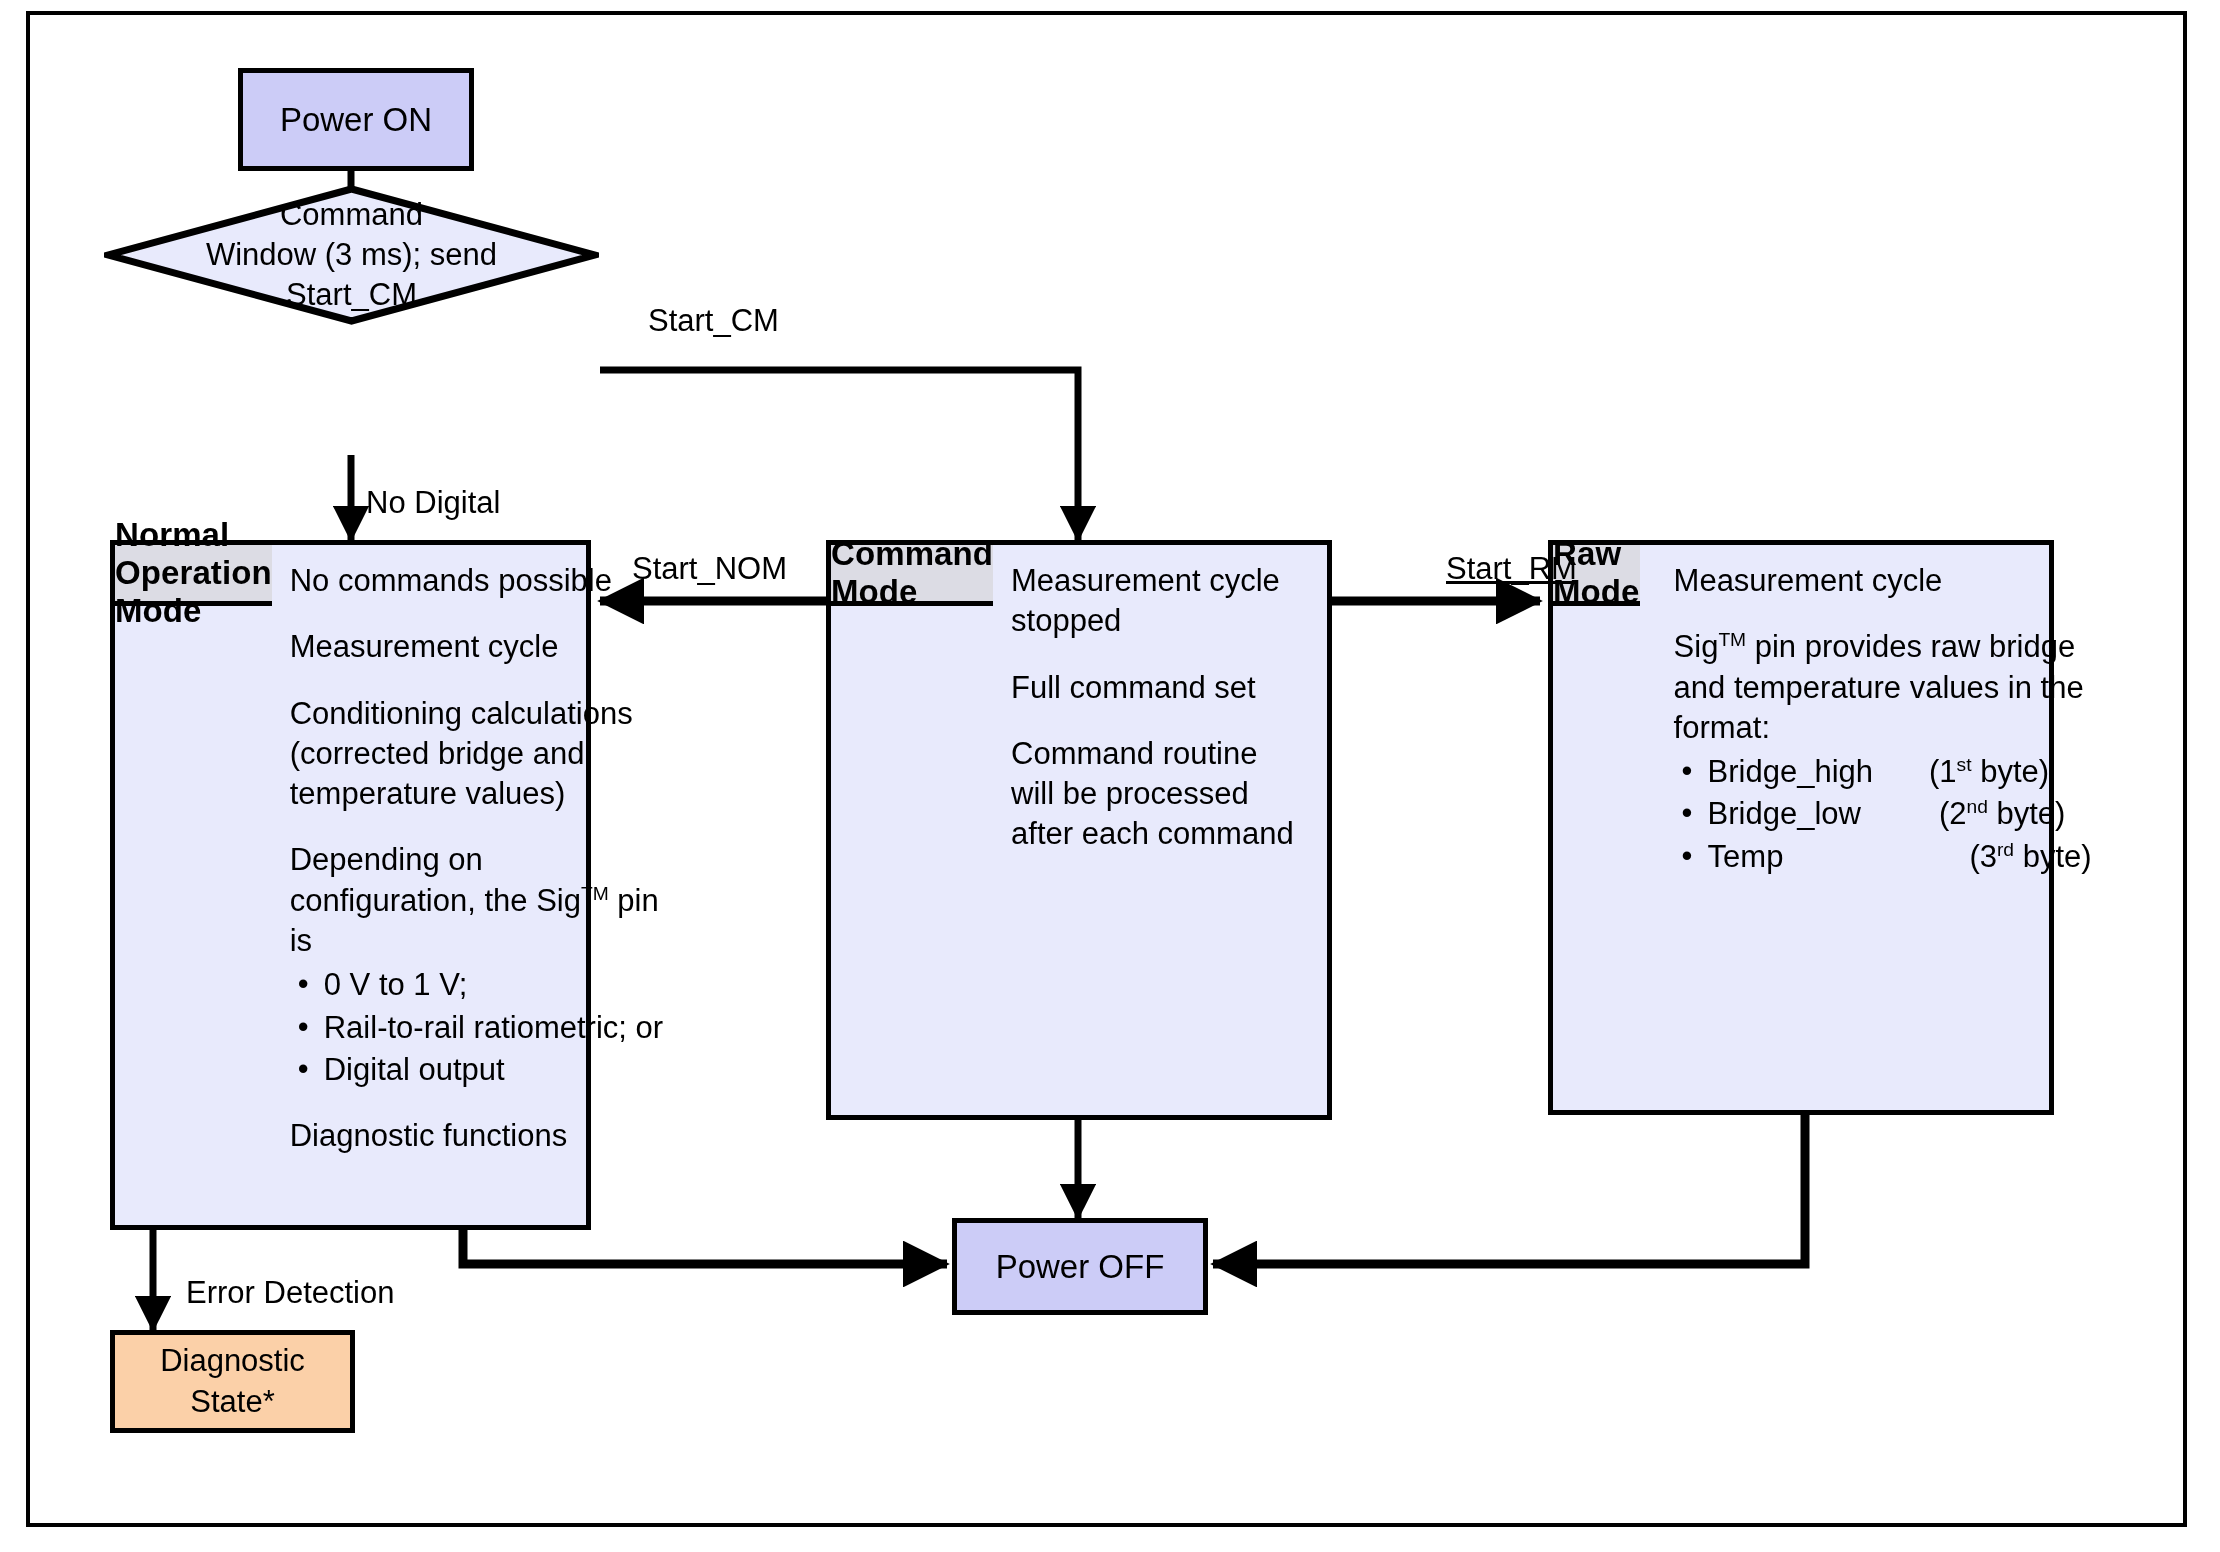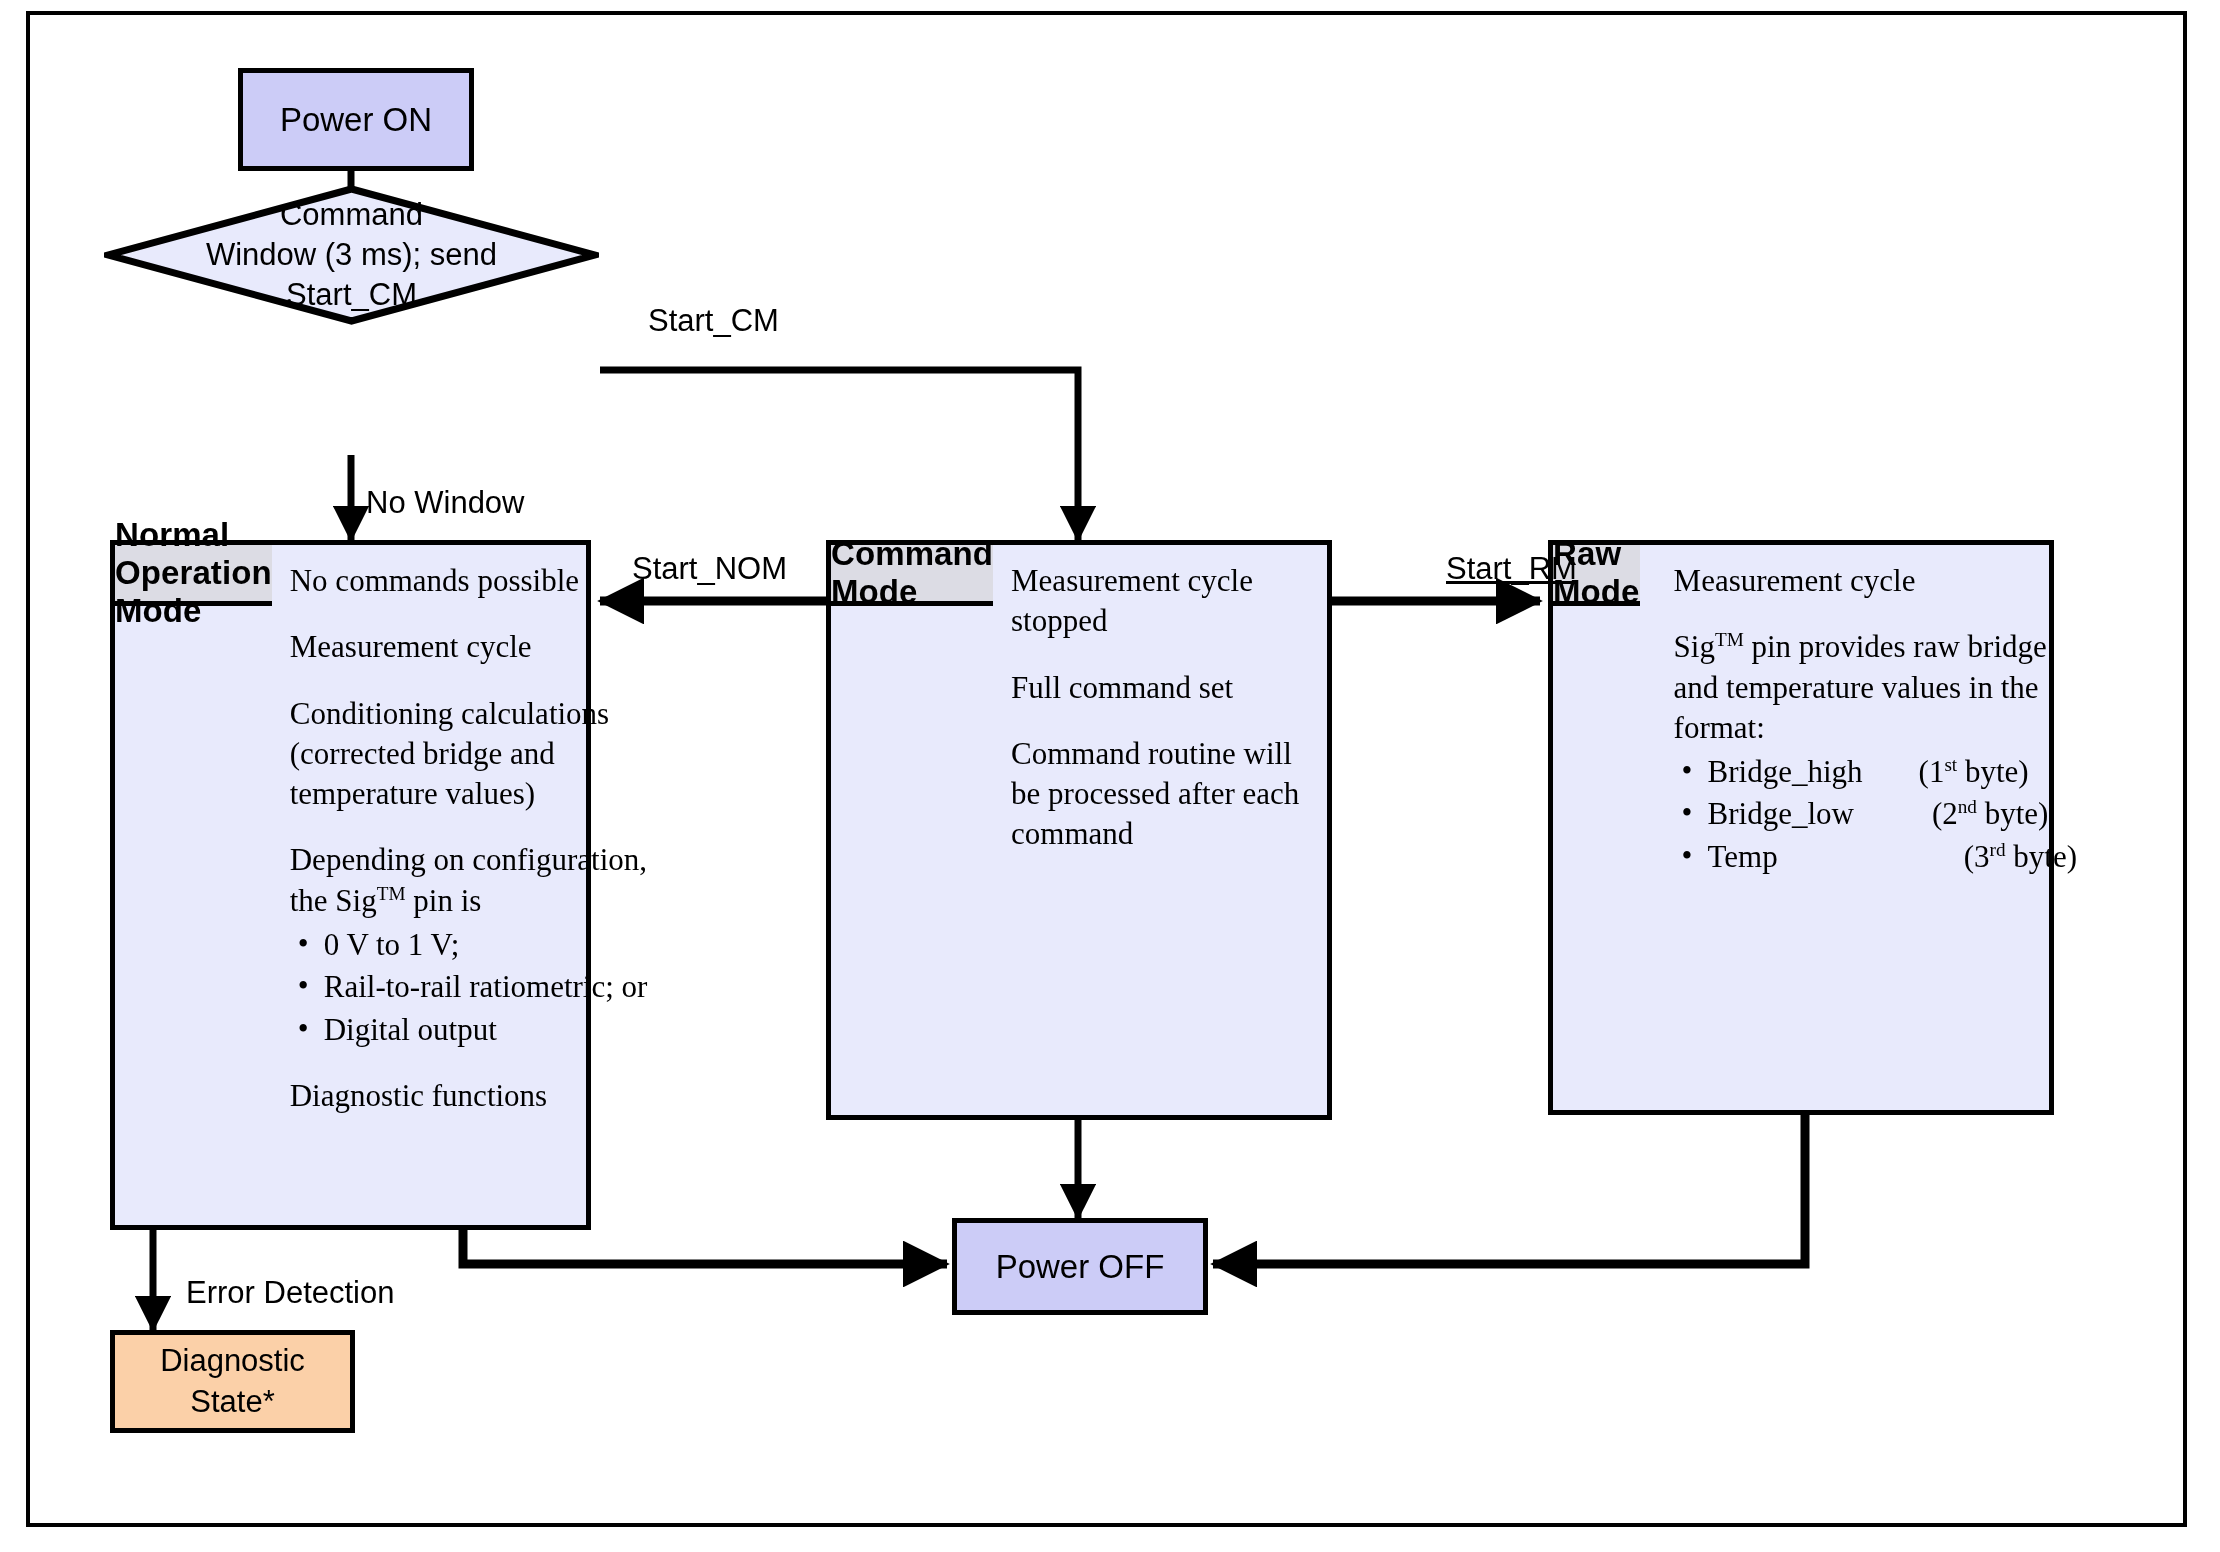--- a/index.html
+++ b/index.html
@@ -88,21 +88,20 @@
     justify-content: center;
     font-weight: bold;
     font-size: 33px;
     letter-spacing: 0.1px;
   }
   .panel-body {
     flex: 1 1 auto;
     padding: 16px 18px 10px 18px;
     font-size: 31px;
     line-height: 1.30;
-    font-family: Liberation Serif, serif;
   }
   .para {
     margin: 0 0 26px 0;
   }
   .para.tight {
     margin-bottom: 0;
   }
   .bullets {
     margin: 0 0 26px 0;
     padding: 0;
@@ -252,21 +251,21 @@
       <ul class="bullets tight">
         <li><span>Bridge_high</span><span class="pad" style="display:inline-block;width:56px;"></span>(<span>1</span><sup>st</sup><span> byte)</span></li>
         <li><span>Bridge_low</span><span class="pad" style="display:inline-block;width:78px;"></span>(<span>2</span><sup>nd</sup><span> byte)</span></li>
         <li><span>Temp</span><span class="pad" style="display:inline-block;width:186px;"></span>(<span>3</span><sup>rd</sup><span> byte)</span></li>
       </ul>
     </div>
   </div>
 
   <span class="edge-label" style="left:648px; top:305px;">Start_CM</span>
 
-  <span class="edge-label" style="left:366px; top:487px;">No Window</span>
+  <span class="edge-label" style="left:366px; top:487px;">No Digital</span>
 
   <span class="edge-label" style="left:632px; top:553px;">Start_NOM</span>
 
   <span class="edge-label" style="left:1446px; top:553px;text-decoration:underline;">Start_RM</span>
 
   <span class="edge-label" style="left:186px; top:1277px;">Error Detection</span>
 
 </div>
 
 </body></html>

